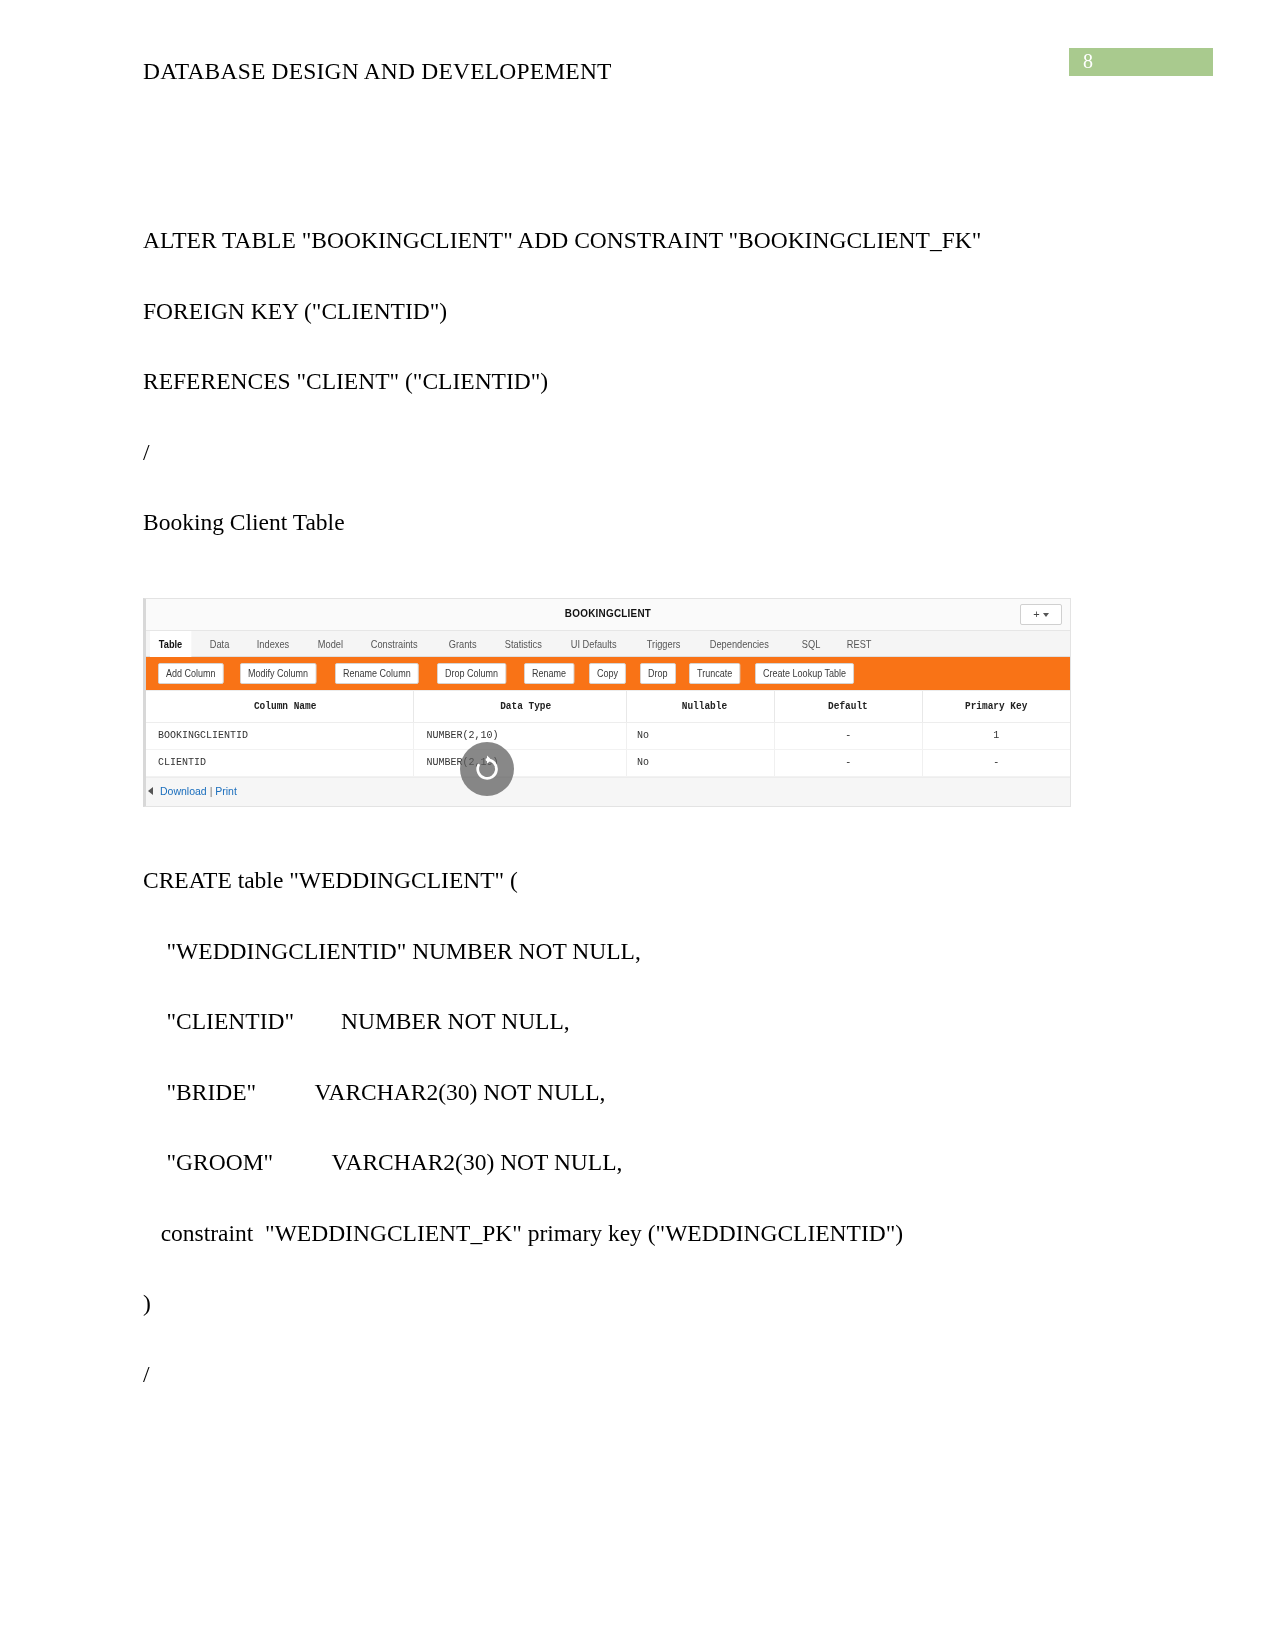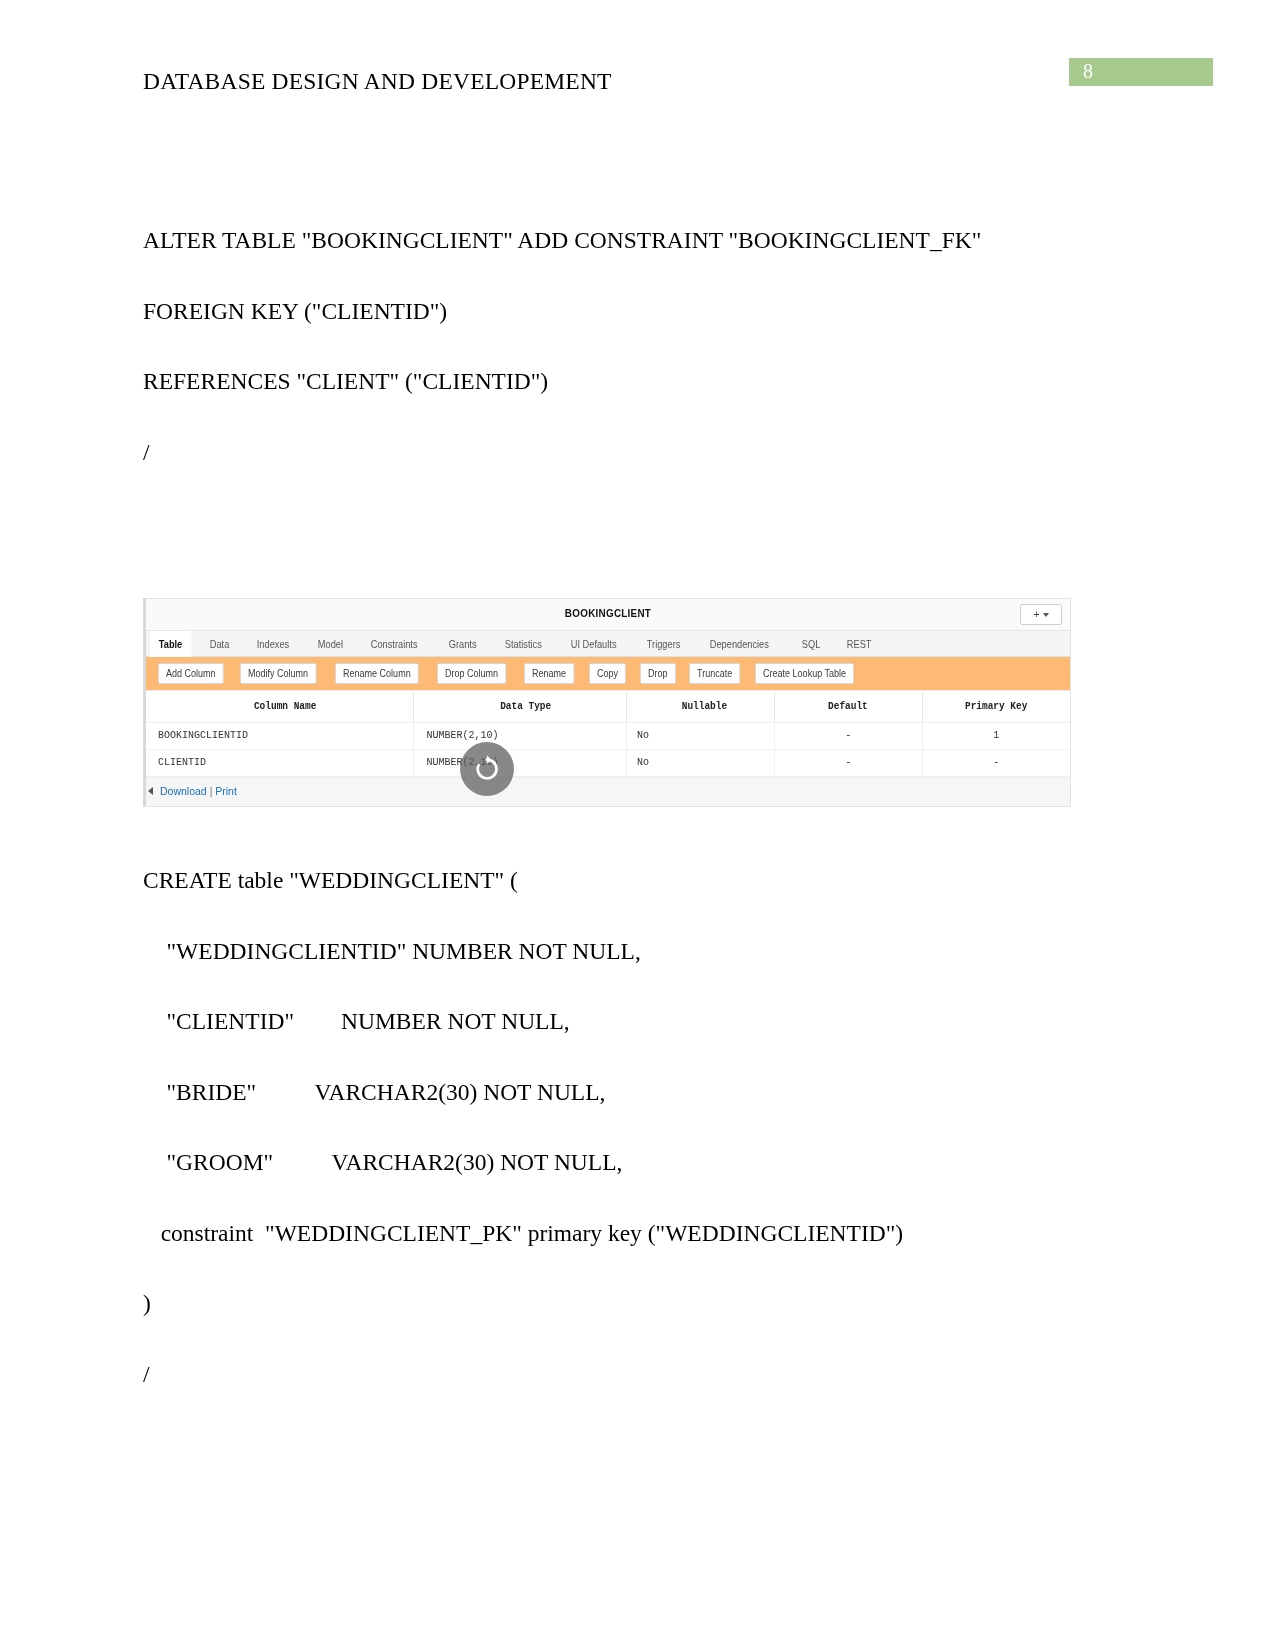--- a/index.html
+++ b/index.html
@@ -13,21 +13,21 @@
     height: 1650px;
     position: relative;
     font-family: "Liberation Serif", serif;
     color: #000000;
     overflow: hidden;
   }
 
   
   .page-header {
     position: absolute;
-    top: 58px;
+    top: 48px;
     left: 0;
     width: 100%;
     height: 40px;
   }
   .doc-title {
     position: absolute;
     left: 143px;
     top: 10px;
     font-size: 23.5px;
     letter-spacing: 0.2px;
@@ -154,21 +154,21 @@
   }
   .apex-tab.active {
     background: #ffffff;
     color: #111111;
     font-weight: bold;
   }
 
   .apex-toolbar {
     position: relative;
     height: 34px;
-    background: #fdba74;
+    background: #f97316;
     border-bottom: 1px solid #ececec;
     padding: 6px 0 0 12px;
     white-space: nowrap;
   }
   .apex-btn {
     display: inline-block;
     height: 21px;
     line-height: 20px;
     padding: 0 8px;
     margin-right: 5px;
@@ -268,20 +268,21 @@
   <div class="page-badge">
     <span>8</span>
   </div>
 </div>
 
 <div class="body-block">
   <div class="line">ALTER TABLE "BOOKINGCLIENT" ADD CONSTRAINT "BOOKINGCLIENT_FK"</div>
   <div class="line">FOREIGN KEY ("CLIENTID")</div>
   <div class="line">REFERENCES "CLIENT" ("CLIENTID")</div>
   <div class="line">/</div>
+  <div class="line">Booking Client Table</div>
 </div>
 
 <div class="apex-shot">
   <div class="apex-frame">
 
     <div class="apex-titlebar">
       <div class="apex-title">BOOKINGCLIENT</div>
       <div class="apex-addbtn">
         <span>+</span>
         <span class="chev"></span>

